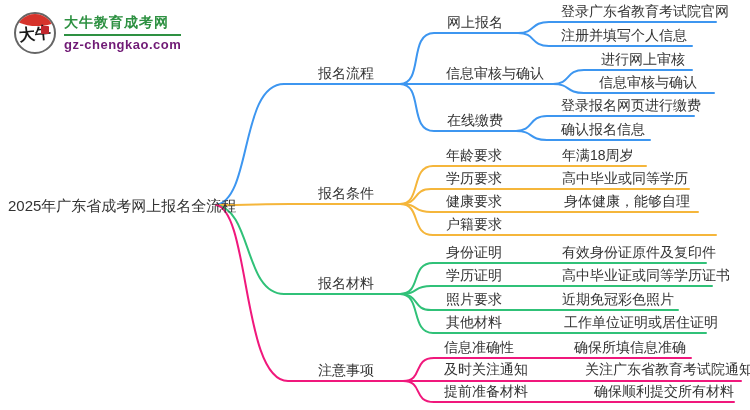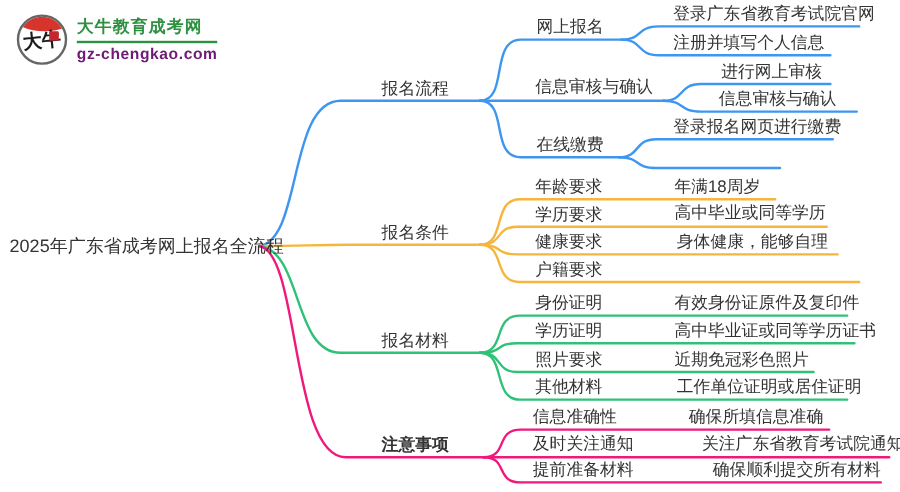--- a/index.html
+++ b/index.html
@@ -111,41 +111,42 @@
 
   <div class="node" style="left:318px;top:64px;">报名流程</div>
   <div class="node" style="left:447px;top:13px;">网上报名</div>
   <div class="node" style="left:561px;top:2px;">登录广东省教育考试院官网</div>
   <div class="node" style="left:561px;top:26px;">注册并填写个人信息</div>
   <div class="node" style="left:446px;top:64px;font-family:Liberation Serif, serif;">信息审核与确认</div>
   <div class="node" style="left:601px;top:50px;">进行网上审核</div>
   <div class="node" style="left:599px;top:73px;">信息审核与确认</div>
   <div class="node" style="left:447px;top:111px;">在线缴费</div>
   <div class="node" style="left:561px;top:96px;">登录报名网页进行缴费</div>
+  <div class="node" style="left:561px;top:120px;">确认报名信息</div>
 
   <div class="node" style="left:318px;top:184px;">报名条件</div>
   <div class="node" style="left:446px;top:146px;">年龄要求</div>
   <div class="node" style="left:562px;top:146px;">年满18周岁</div>
   <div class="node" style="left:446px;top:169px;">学历要求</div>
-  <div class="node" style="left:562px;top:169px;font-family:Liberation Serif, serif;">高中毕业或同等学历</div>
+  <div class="node" style="left:562px;top:169px;">高中毕业或同等学历</div>
   <div class="node" style="left:446px;top:192px;">健康要求</div>
   <div class="node" style="left:564px;top:192px;">身体健康，能够自理</div>
   <div class="node" style="left:446px;top:215px;">户籍要求</div>
 
   <div class="node" style="left:318px;top:274px;">报名材料</div>
   <div class="node" style="left:446px;top:243px;">身份证明</div>
   <div class="node" style="left:562px;top:243px;">有效身份证原件及复印件</div>
   <div class="node" style="left:446px;top:266px;">学历证明</div>
   <div class="node" style="left:562px;top:266px;">高中毕业证或同等学历证书</div>
   <div class="node" style="left:446px;top:290px;">照片要求</div>
   <div class="node" style="left:562px;top:290px;">近期免冠彩色照片</div>
   <div class="node" style="left:446px;top:313px;">其他材料</div>
   <div class="node" style="left:564px;top:313px;">工作单位证明或居住证明</div>
 
-  <div class="node" style="left:318px;top:361px;font-weight:bold;">注意事项</div>
+  <div class="node" style="left:318px;top:361px;">注意事项</div>
   <div class="node" style="left:444px;top:338px;">信息准确性</div>
   <div class="node" style="left:444px;top:360px;">及时关注通知</div>
   <div class="node" style="left:574px;top:338px;">确保所填信息准确</div>
   <div class="node" style="left:585px;top:360px;">关注广东省教育考试院通知</div>
   <div class="node" style="left:444px;top:382px;">提前准备材料</div>
   <div class="node" style="left:594px;top:382px;">确保顺利提交所有材料</div>
 
 </div>
 
 </body></html>

